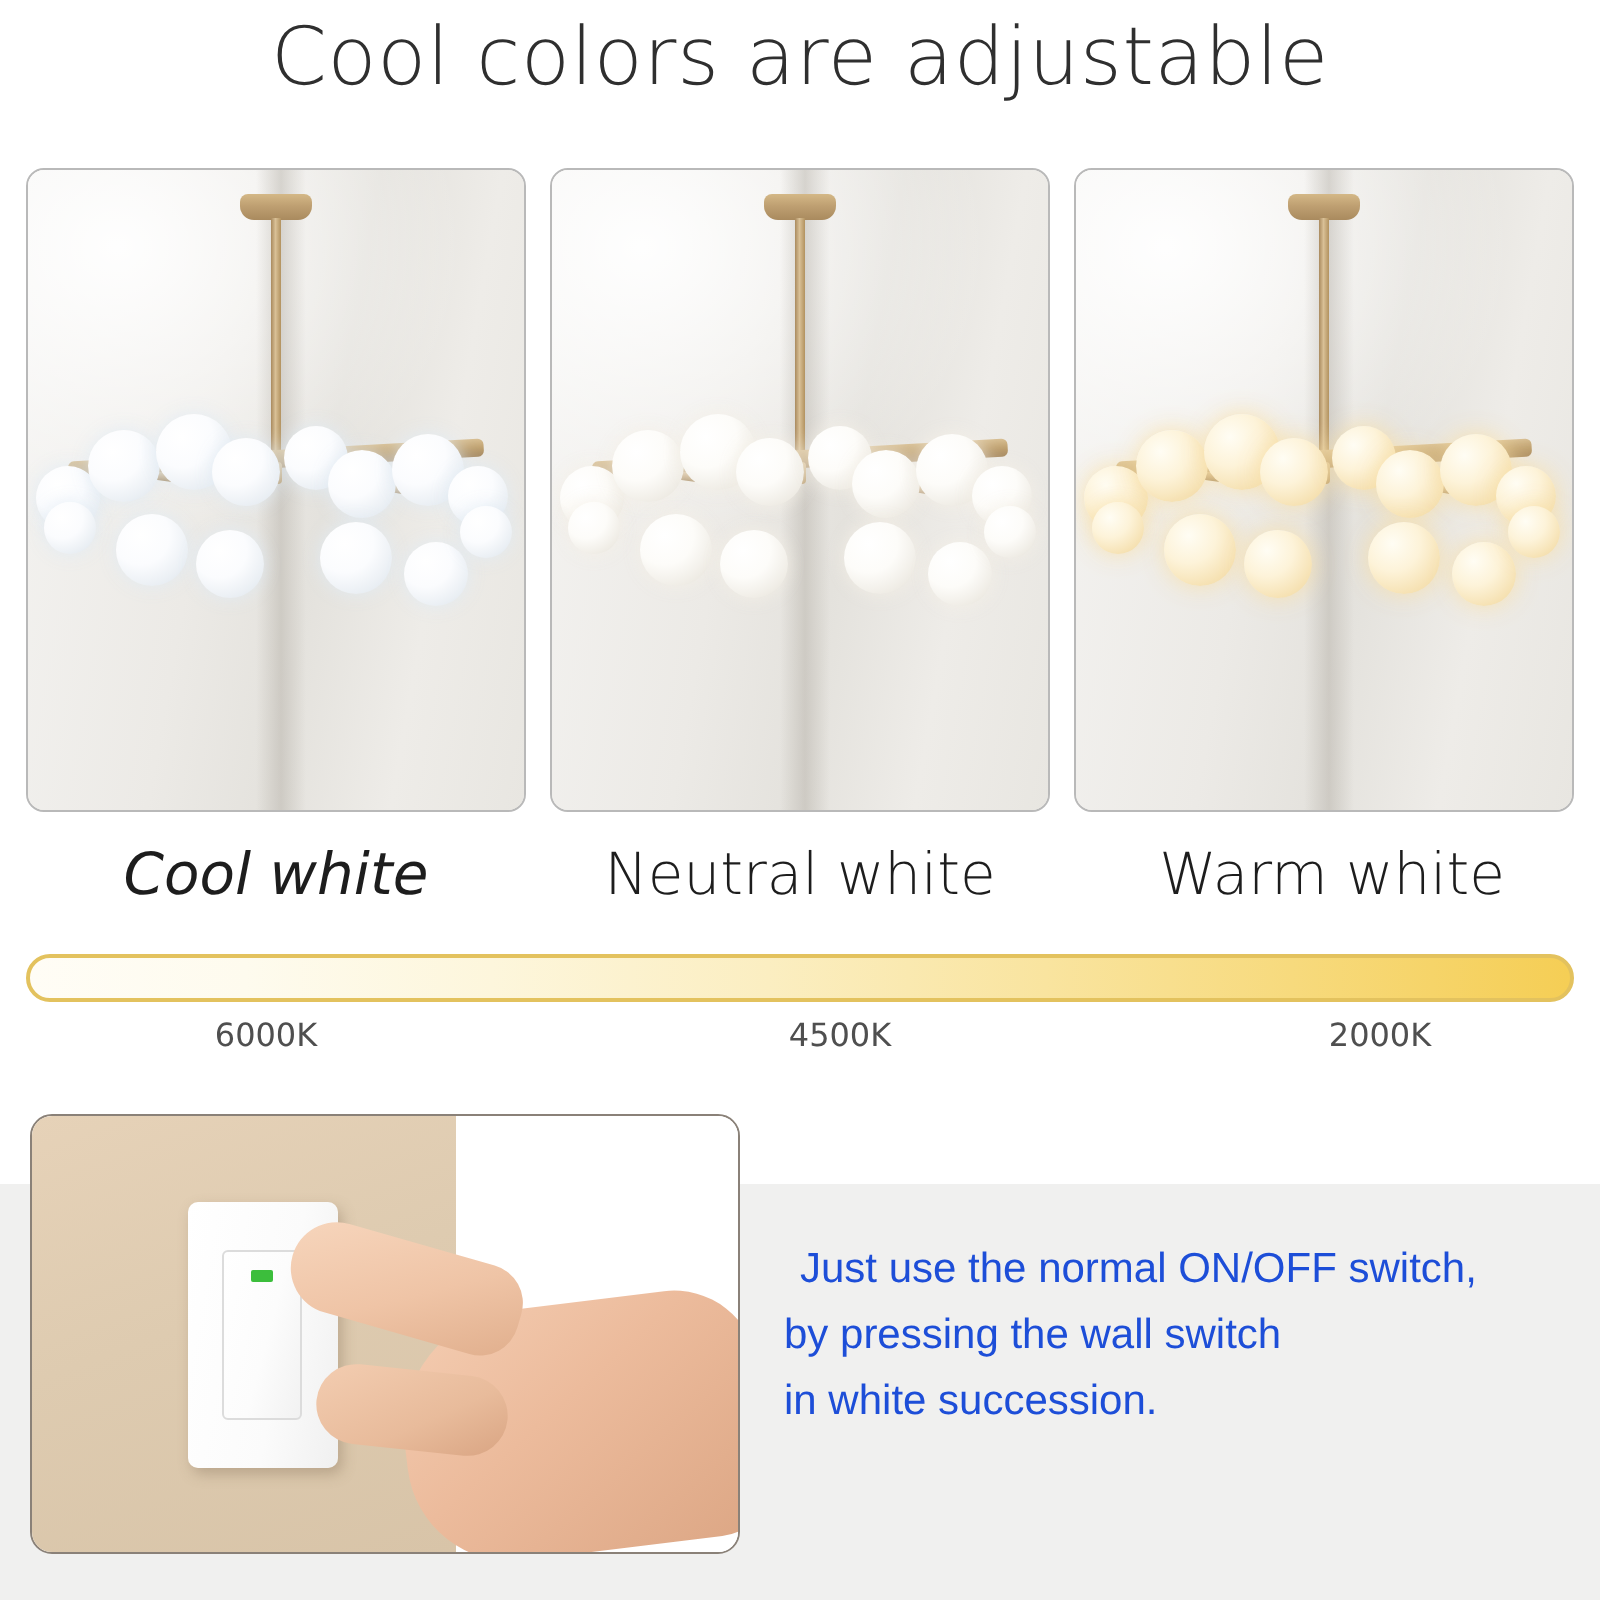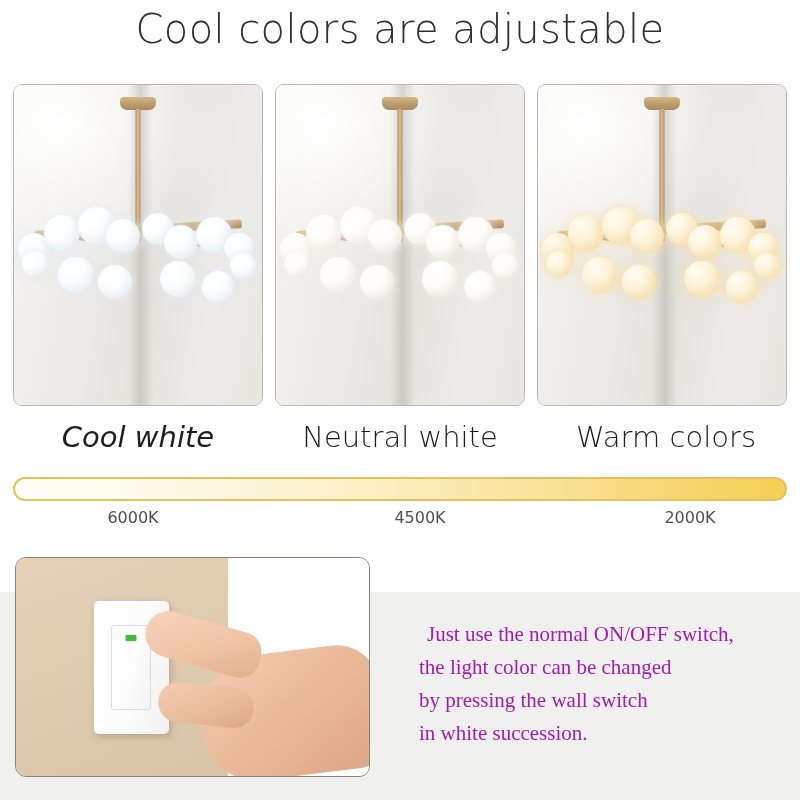--- a/index.html
+++ b/index.html
@@ -212,25 +212,24 @@
     transform: rotate(6deg);
   }
 
   
   .blurb {
     position: absolute; left: 392px; top: 618px;
     width: 400px;
   }
   .blurb .line {
     font-size: 21px;
-    color: #a21caf;
-    font-family: Liberation Serif, serif;
+    color: #1d4ed8;
+    font-family: Liberation Sans, sans-serif;
     line-height: 33px;
     white-space: nowrap;
-    margin-left: 27px;
   }
   .blurb .line.first { text-indent: 8px; }
 </style>
 </head>
 <body>
 
 <div id="page">
 
   <div class="headline">Cool colors are adjustable</div>
 
@@ -320,21 +319,21 @@
         <div class="globe" style="left:188px;top:186px;width:32px;height:32px;"></div>
         <div class="globe" style="left:216px;top:168px;width:26px;height:26px;"></div>
         <div class="globe" style="left:8px;top:166px;width:26px;height:26px;"></div>
       </div>
     </div>
   </div>
 
   <div class="captions">
     <div class="caption c1">Cool white</div>
     <div class="caption c2">Neutral white</div>
-    <div class="caption c3">Warm colors</div>
+    <div class="caption c3">Warm white</div>
   </div>
 
   <div class="kbar"></div>
 
   <div class="klabels">
     <div class="klabel k1">6000K</div>
     <div class="klabel k2">4500K</div>
     <div class="klabel k3">2000K</div>
   </div>
 
@@ -350,18 +349,17 @@
     </div>
     <div class="hand">
       <div class="palm"></div>
       <div class="finger"></div>
       <div class="thumb"></div>
     </div>
   </div>
 
   <div class="blurb">
     <div class="line first">Just use the normal ON/OFF switch,</div>
-    <div class="line">the light color can be changed</div>
     <div class="line">by pressing the wall switch</div>
     <div class="line">in white succession.</div>
   </div>
 
 </div>
 
 </body></html>

